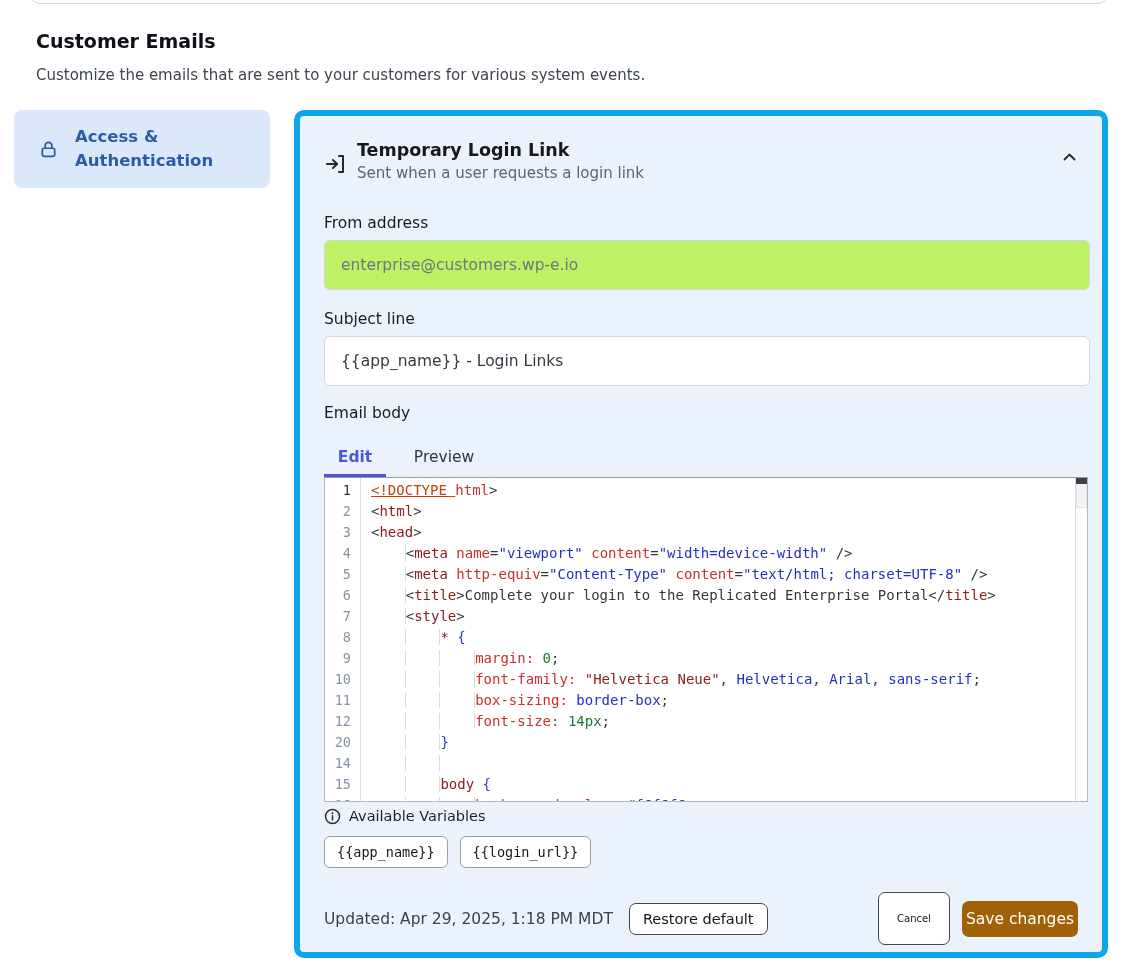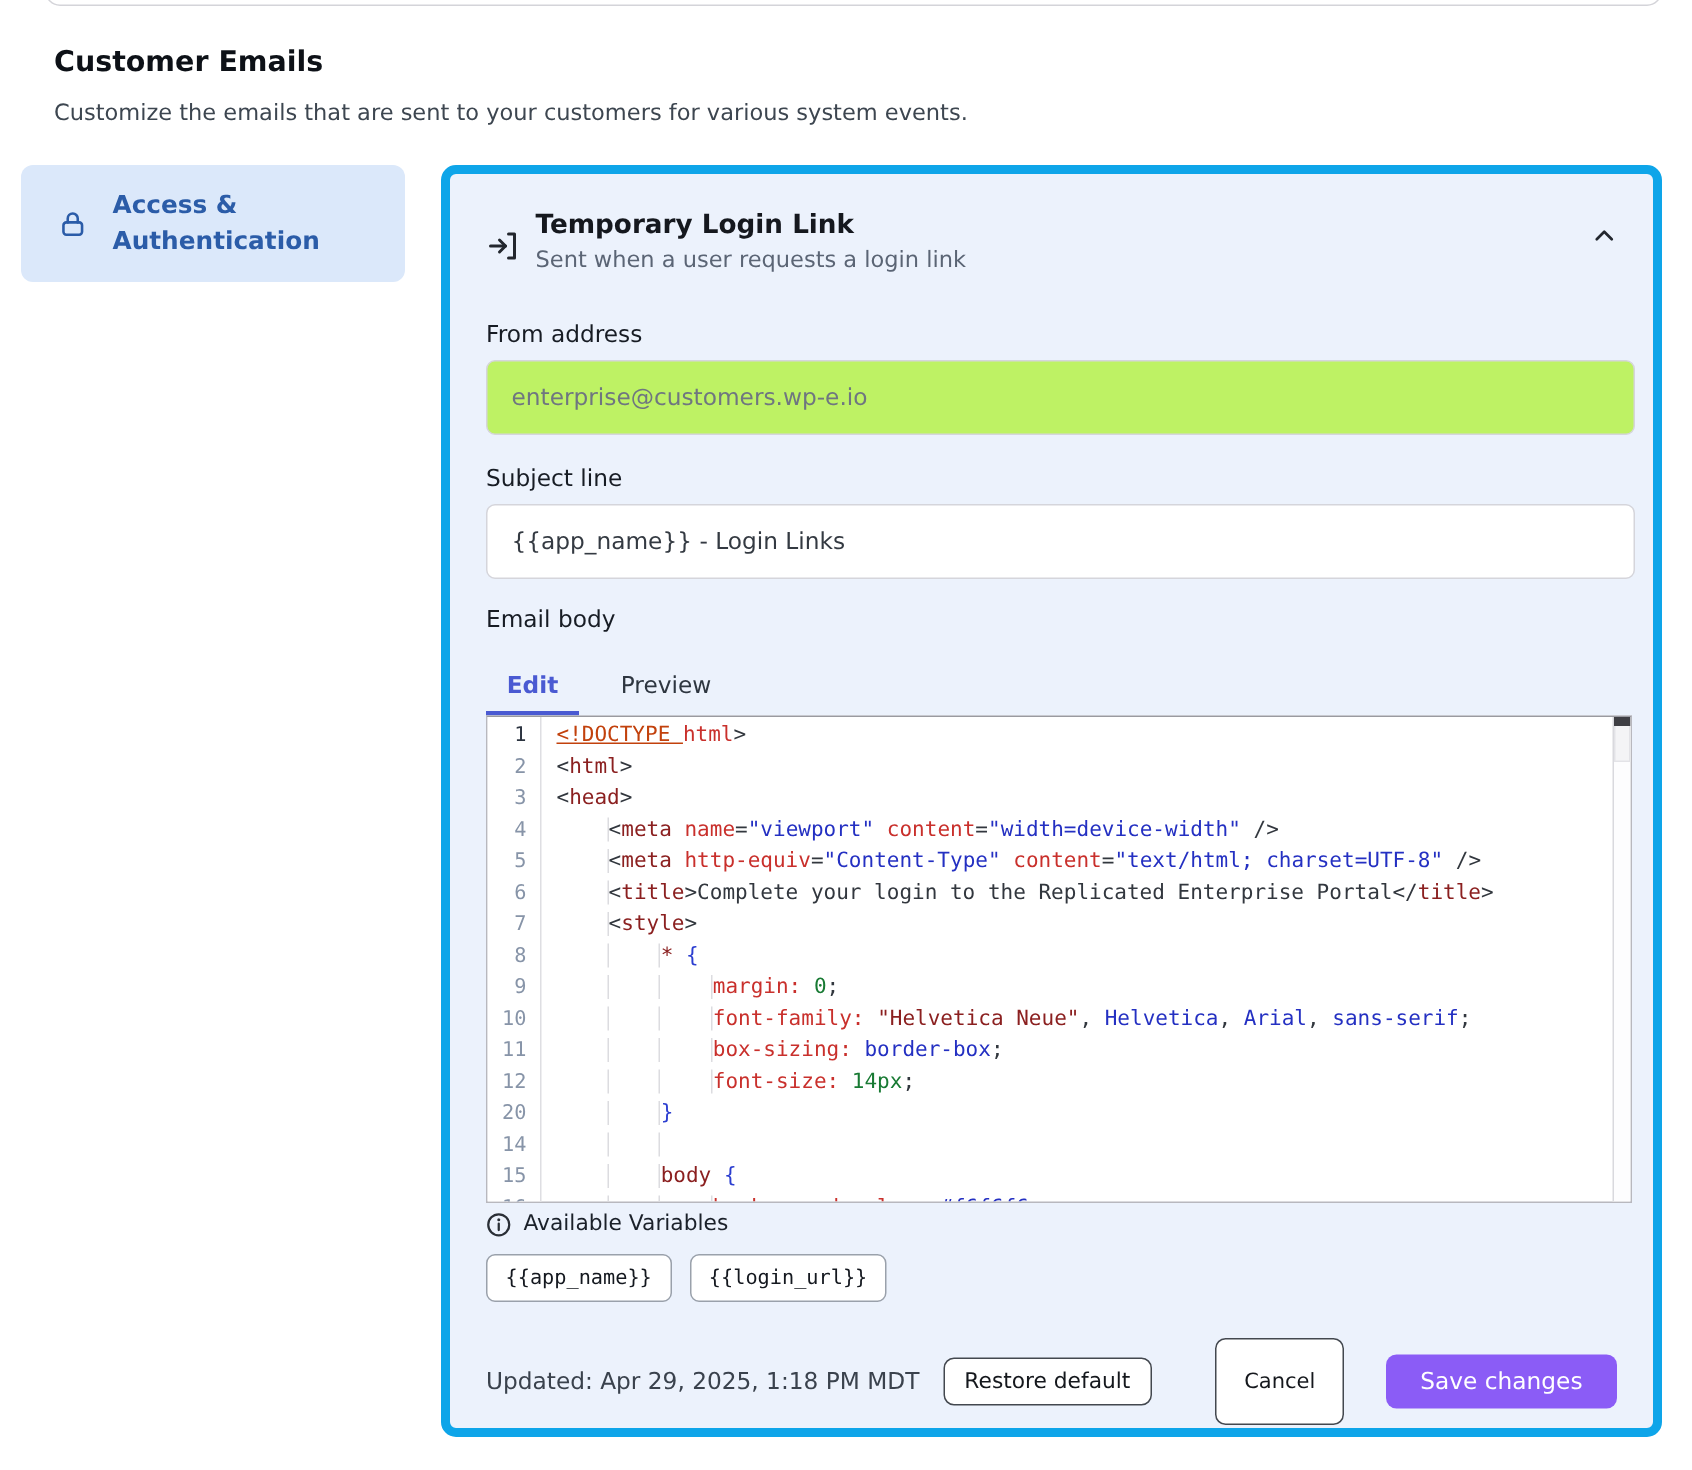--- a/index.html
+++ b/index.html
@@ -73,22 +73,22 @@
   .chips { margin-top:10px; display:flex; gap:12px; }
   .chip { background:#fff; border:1px solid #9aa1ab; border-radius:6px; padding:7px 12px; font-family:"DejaVu Sans Mono","Liberation Mono",monospace; font-size:13.5px; color:#14181f; cursor:pointer; }
 
   
   .footer { margin-top:24px; display:flex; align-items:center; }
   .updated { font-size:15.5px; color:#3a424d; }
   .btn { border-radius:7px; cursor:pointer; font-family:"DejaVu Sans","Liberation Sans",sans-serif; }
   .btn.outline { background:#fff; border:1px solid #43484f; color:#15181d; }
   .btn.restore { margin-left:16px; font-size:14.5px; padding:7px 13px; }
   .spacer { flex:1; }
-  .btn.cancel { font-size:14px; padding:20px 18px; }
-  .btn.save { margin-left:28px; font-size:15.5px; padding:9px 23px; background:#8b5cf6; color:#ffffff; border:none; }
+  .btn.cancel { font-size:10px; padding:20px 18px; }
+  .btn.save { margin-left:12px; font-size:15.5px; padding:9px 4px; background:#a16207; color:#ffffff; border:none; }
 </style>
 </head>
 <body>
 
 <div class="stage">
 
   <div class="top-card-edge"></div>
 
   <div class="page-title">Customer Emails</div>
   <div class="page-subtitle">Customize the emails that are sent to your customers for various system events.</div>

